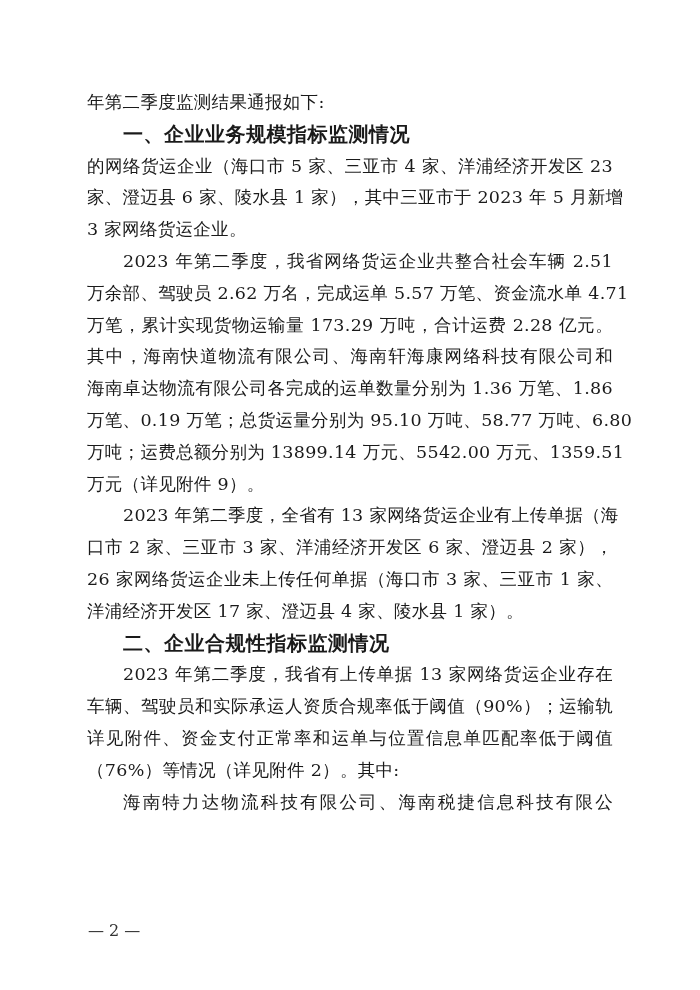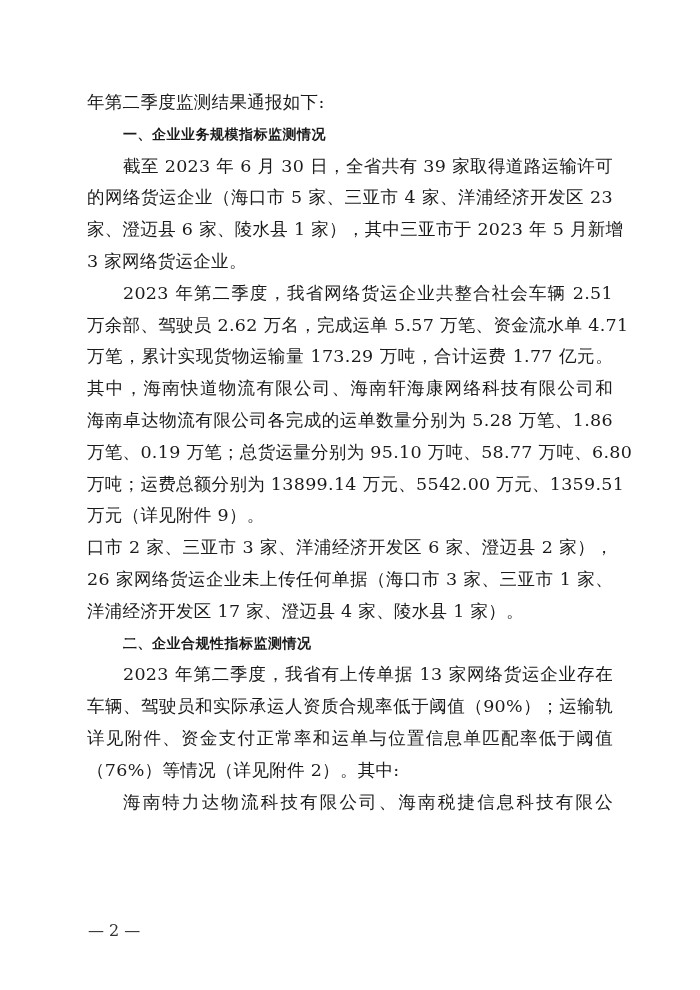--- a/index.html
+++ b/index.html
@@ -14,48 +14,48 @@
   }
   .line {
     font-size: 17.5px; line-height: 31.8px; height: 31.8px;
     white-space: nowrap; letter-spacing: 0.3px;
     text-align: justify; text-align-last: justify;
   }
   .line.last { text-align-last: left; }
   .indent { padding-left: 36px; }
   .heading {
     font-family: "DejaVu Sans", "Liberation Sans", sans-serif;
-    font-weight: bold; font-size: 14px; line-height: 31.8px; height: 31.8px;
+    font-weight: bold; font-size: 20px; line-height: 31.8px; height: 31.8px;
     padding-left: 36px; white-space: nowrap; letter-spacing: 0.5px;
   }
   .page-number {
     position: absolute; left: 88px; top: 920px;
     font-size: 16px; line-height: 22px; color: #333;
     font-family: "DejaVu Serif", "Liberation Serif", serif;
   }
 </style>
 </head>
 <body>
 
 <div class="page">
   <div class="content">
     <div class="line last">年第二季度监测结果通报如下:</div>
     <div class="heading">一、企业业务规模指标监测情况</div>
-    <div class="line indent">截至 2023 年 6 月 30 日，全省共有 39 家取得道路运输许可</div>
     <div class="line">的网络货运企业（海口市 5 家、三亚市 4 家、洋浦经济开发区 23</div>
     <div class="line">家、澄迈县 6 家、陵水县 1 家），其中三亚市于 2023 年 5 月新增</div>
     <div class="line last">3 家网络货运企业。</div>
     <div class="line indent">2023 年第二季度，我省网络货运企业共整合社会车辆 2.51</div>
     <div class="line">万余部、驾驶员 2.62 万名，完成运单 5.57 万笔、资金流水单 4.71</div>
-    <div class="line">万笔，累计实现货物运输量 173.29 万吨，合计运费 1.77 亿元。</div>
+    <div class="line">万笔，累计实现货物运输量 173.29 万吨，合计运费 2.28 亿元。</div>
     <div class="line">其中，海南快道物流有限公司、海南轩海康网络科技有限公司和</div>
-    <div class="line">海南卓达物流有限公司各完成的运单数量分别为 5.28 万笔、1.86</div>
+    <div class="line">海南卓达物流有限公司各完成的运单数量分别为 1.36 万笔、1.86</div>
     <div class="line">万笔、0.19 万笔；总货运量分别为 95.10 万吨、58.77 万吨、6.80</div>
     <div class="line">万吨；运费总额分别为 13899.14 万元、5542.00 万元、1359.51</div>
     <div class="line last">万元（详见附件 9）。</div>
+    <div class="line indent">2023 年第二季度，全省有 13 家网络货运企业有上传单据（海</div>
     <div class="line">口市 2 家、三亚市 3 家、洋浦经济开发区 6 家、澄迈县 2 家），</div>
     <div class="line">26 家网络货运企业未上传任何单据（海口市 3 家、三亚市 1 家、</div>
     <div class="line last">洋浦经济开发区 17 家、澄迈县 4 家、陵水县 1 家）。</div>
     <div class="heading">二、企业合规性指标监测情况</div>
     <div class="line indent">2023 年第二季度，我省有上传单据 13 家网络货运企业存在</div>
     <div class="line">车辆、驾驶员和实际承运人资质合规率低于阈值（90%）；运输轨</div>
     <div class="line">详见附件、资金支付正常率和运单与位置信息单匹配率低于阈值</div>
     <div class="line last">（76%）等情况（详见附件 2）。其中:</div>
     <div class="line indent">海南特力达物流科技有限公司、海南税捷信息科技有限公</div>
   </div>

